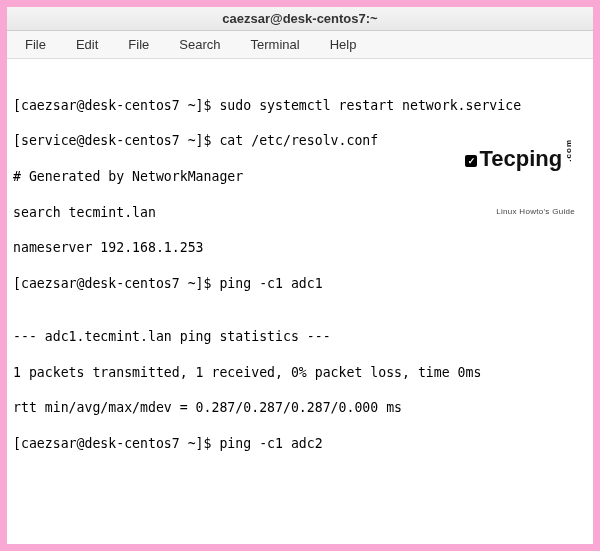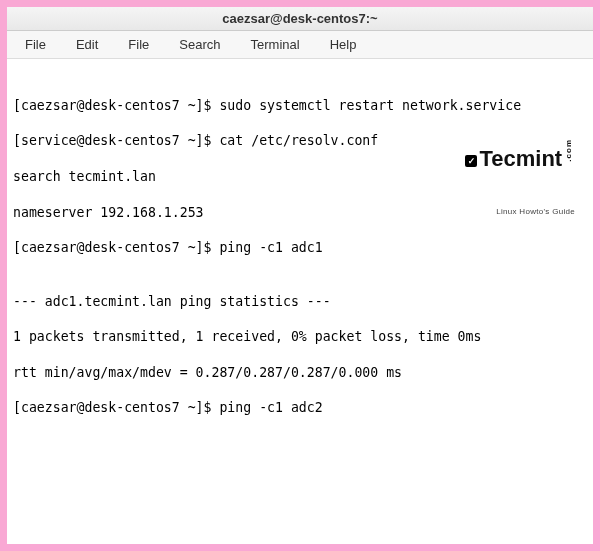--- a/index.html
+++ b/index.html
@@ -103,25 +103,26 @@
     <span>File</span>
     <span>Edit</span>
     <span>File</span>
     <span>Search</span>
     <span>Terminal</span>
     <span>Help</span>
   </div>
 
   <div class="terminal">
     <div class="watermark">
-      <div class="logo"><span class="square">✓</span><span class="light">Tec</span><span>mint</span><span class="dotcom">.com</span></div>
+      <div class="logo"><span class="square">✓</span><span class="light">Tec</span><span>ping</span><span class="dotcom">.com</span></div>
       <div class="sub">Linux Howto's Guide</div>
     </div>
 <div>[caezsar@desk-centos7 ~]$ sudo systemctl restart network.service</div>
 <div>[service@desk-centos7 ~]$ cat /etc/resolv.conf</div>
+<div># Generated by NetworkManager</div>
 <div>search tecmint.lan</div>
 <div>nameserver 192.168.1.253</div>
 <div>[caezsar@desk-centos7 ~]$ ping -c1 adc1</div>
 <div></div>
 <div>--- adc1.tecmint.lan ping statistics ---</div>
 <div>1 packets transmitted, 1 received, 0% packet loss, time 0ms</div>
 <div>rtt min/avg/max/mdev = 0.287/0.287/0.287/0.000 ms</div>
 <div>[caezsar@desk-centos7 ~]$ ping -c1 adc2</div>
 
 

